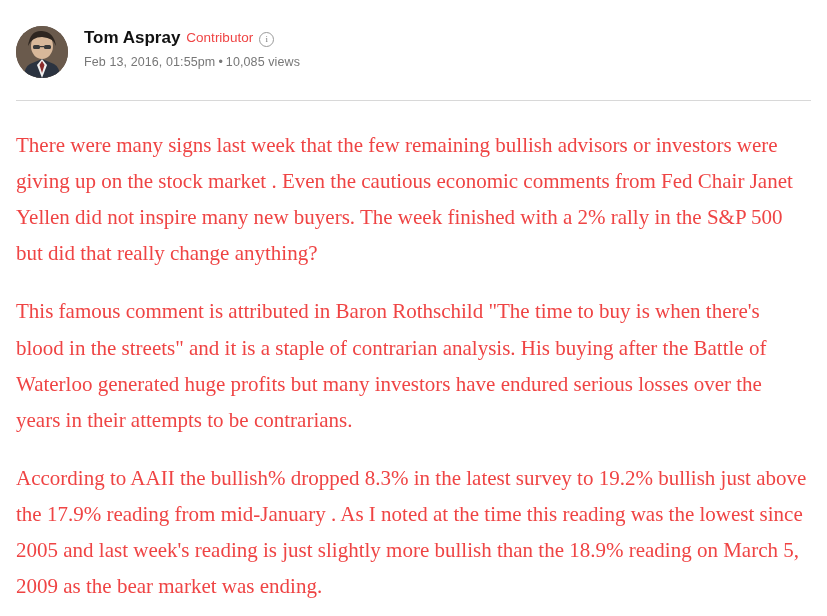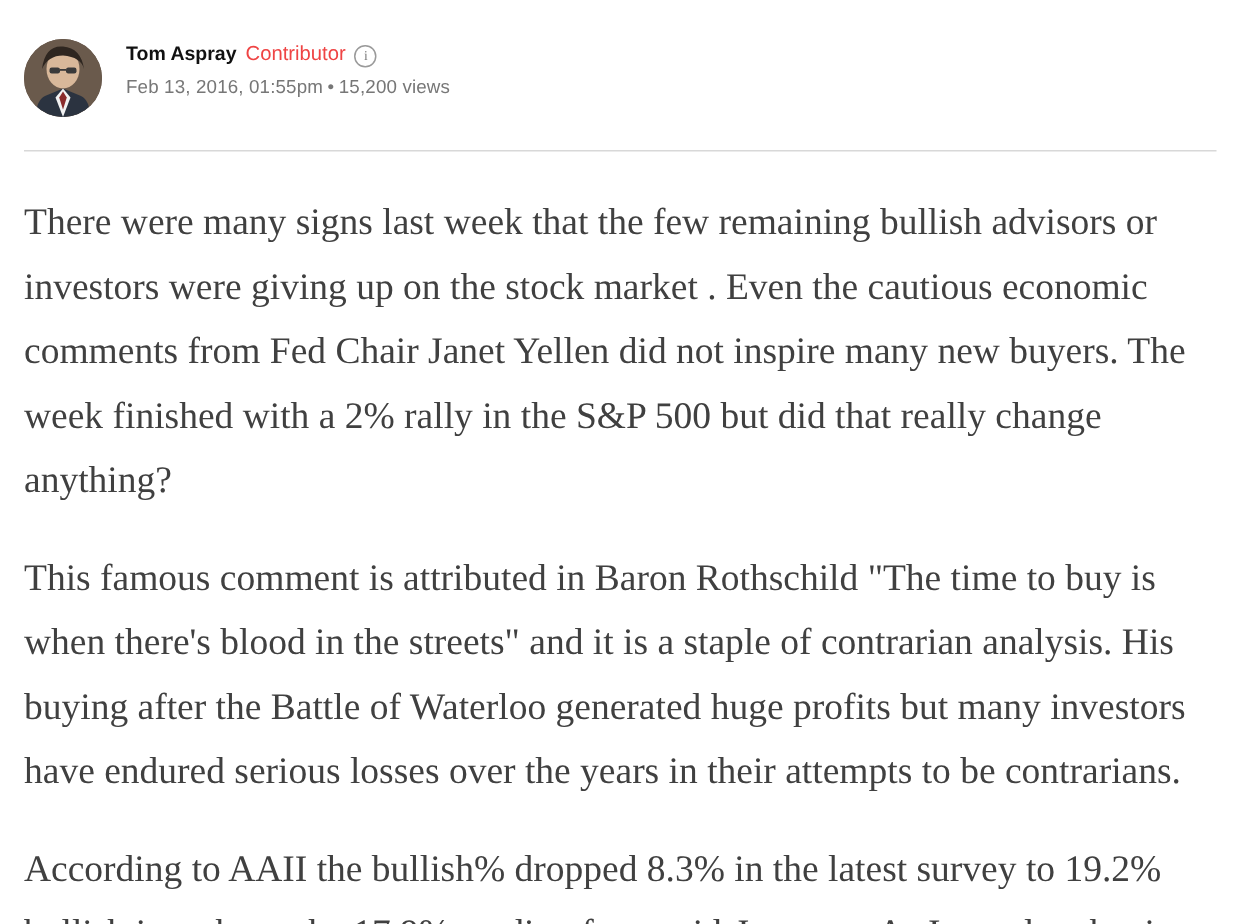--- a/index.html
+++ b/index.html
@@ -57,21 +57,21 @@
     font-family: "Liberation Sans", sans-serif;
     font-size: 14px;
     color: #111111;
     line-height: 1.2;
     display: flex;
     align-items: center;
     gap: 6px;
   }
   .author-name {
     font-weight: bold;
-    font-size: 13px;
+    font-size: 17px;
     color: #111;
   }
   .contributor-label {
     font-weight: normal;
     font-size: 13.5px;
     color: #ef4444;
   }
   .info-icon {
     display: inline-block;
     width: 13px;
@@ -95,23 +95,23 @@
   }
   .dot-sep {
     padding: 0 3px;
   }
   .body-copy {
     margin-top: 26px;
     max-width: 800px;
   }
   .body-copy p {
     font-family: "Liberation Serif", serif;
-    font-size: 25px;
+    font-size: 21px;
     line-height: 1.72;
-    color: #404040;
+    color: #ef4444;
     margin: 0 0 22px 0;
   }
 </style>
 </head>
 <body>
 
 <div class="page">
 
 
   <div class="byline">
@@ -128,21 +128,21 @@
         <path d="M26 35 L28.5 39 L26 47 L23.5 39 Z" fill="#8a2b2b"></path>
       </svg>
     </div>
     <div class="byline-text">
       <div class="byline-line1">
         <span class="author-name">Tom Aspray</span>
         <span class="contributor-label">Contributor</span>
         <span class="info-icon">i</span>
       </div>
       <div class="byline-line2">
-        <span>Feb 13, 2016, 01:55pm</span><span class="dot-sep">•</span><span>15,200 views</span>
+        <span>Feb 13, 2016, 01:55pm</span><span class="dot-sep">•</span><span>10,085 views</span>
       </div>
     </div>
   </div>
 
   <div class="body-copy">
     <p>There were many signs last week that the few remaining bullish advisors or investors were giving up on the stock market . Even the cautious economic comments from Fed Chair Janet Yellen did not inspire many new buyers. The week finished with a 2% rally in the S&amp;P 500 but did that really change anything?</p>
     <p>This famous comment is attributed in Baron Rothschild "The time to buy is when there's blood in the streets" and it is a staple of contrarian analysis. His buying after the Battle of Waterloo generated huge profits but many investors have endured serious losses over the years in their attempts to be contrarians.</p>
     <p>According to AAII the bullish% dropped 8.3% in the latest survey to 19.2% bullish just above the 17.9% reading from mid-January . As I noted at the time this reading was the lowest since 2005 and last week's reading is just slightly more bullish than the 18.9% reading on March 5, 2009 as the bear market was ending.</p>
   </div>
 

